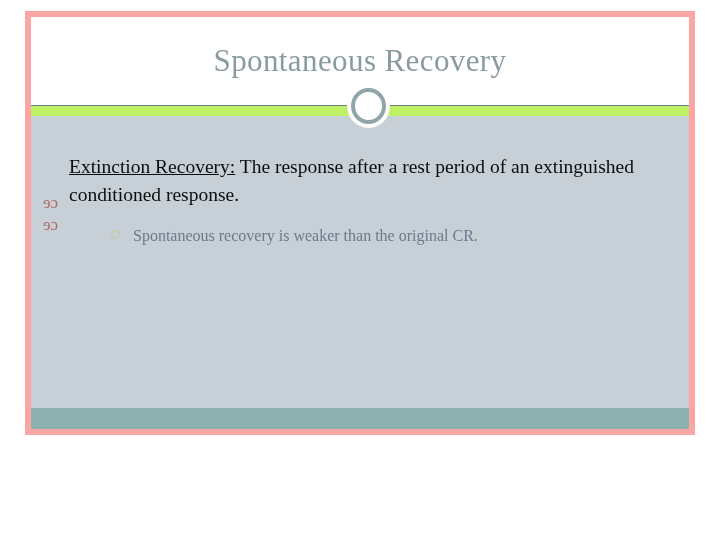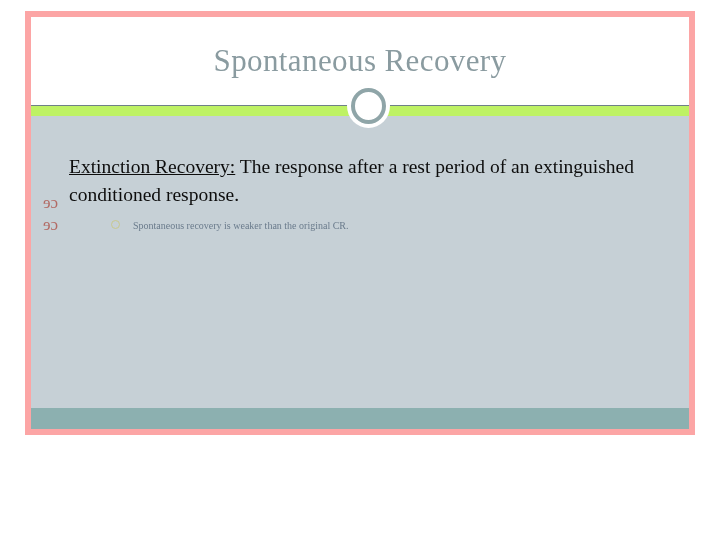--- a/index.html
+++ b/index.html
@@ -133,22 +133,22 @@
     line-height: 26px;
     text-align: left;
     font-family: Liberation Serif, serif;
     margin-top: 46px;
   }
   .u { text-decoration: underline; }
 
   .bullet-l2 {
     position: relative;
     padding-left: 64px;
-    margin-top: 6px;
-    font-size: 10px;
+    margin-top: 16px;
+    font-size: 16px;
     line-height: 22px;
     color: #6a7b8c;
     font-family: "Liberation Serif", serif;
   }
   .bullet-l2 > .marker2 {
     position: absolute;
     left: 42px;
     top: 5px;
     width: 9px;
     height: 9px;

